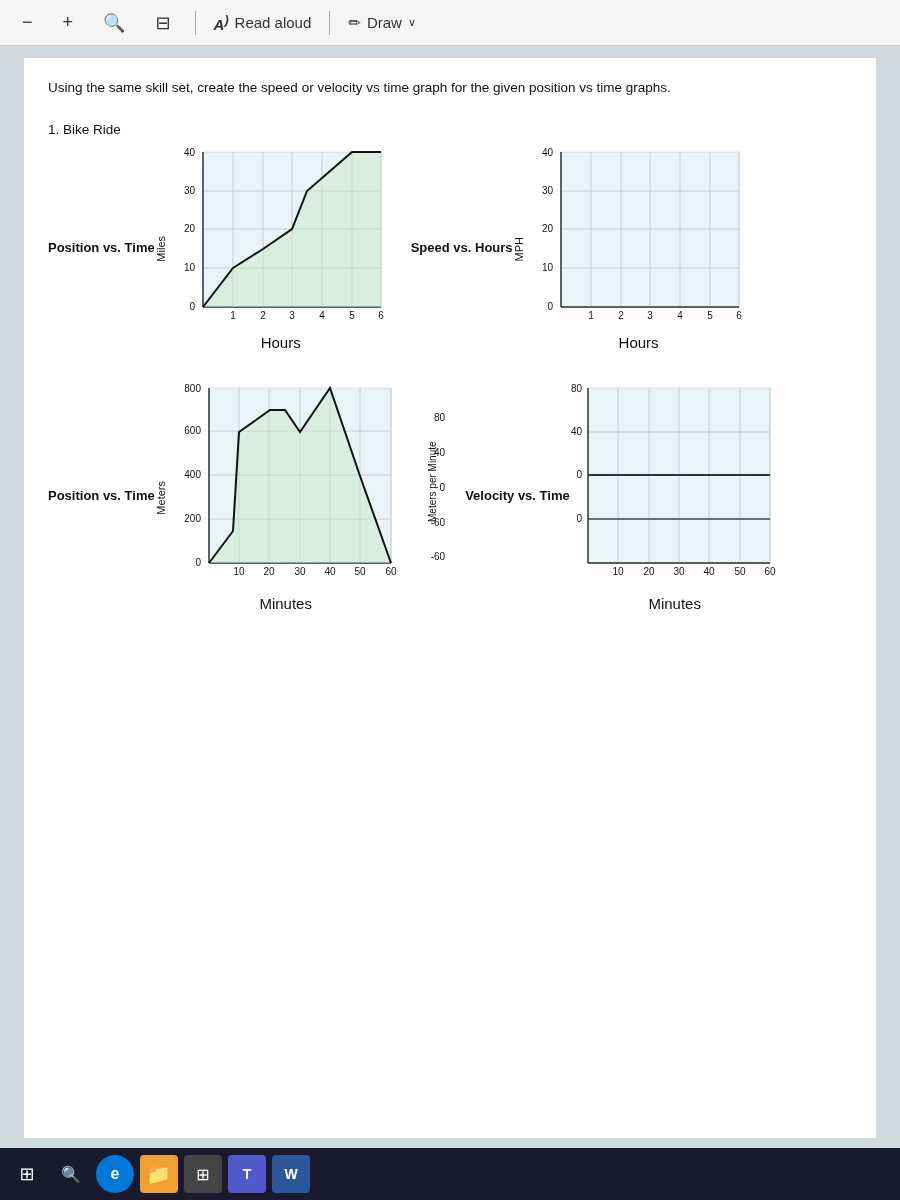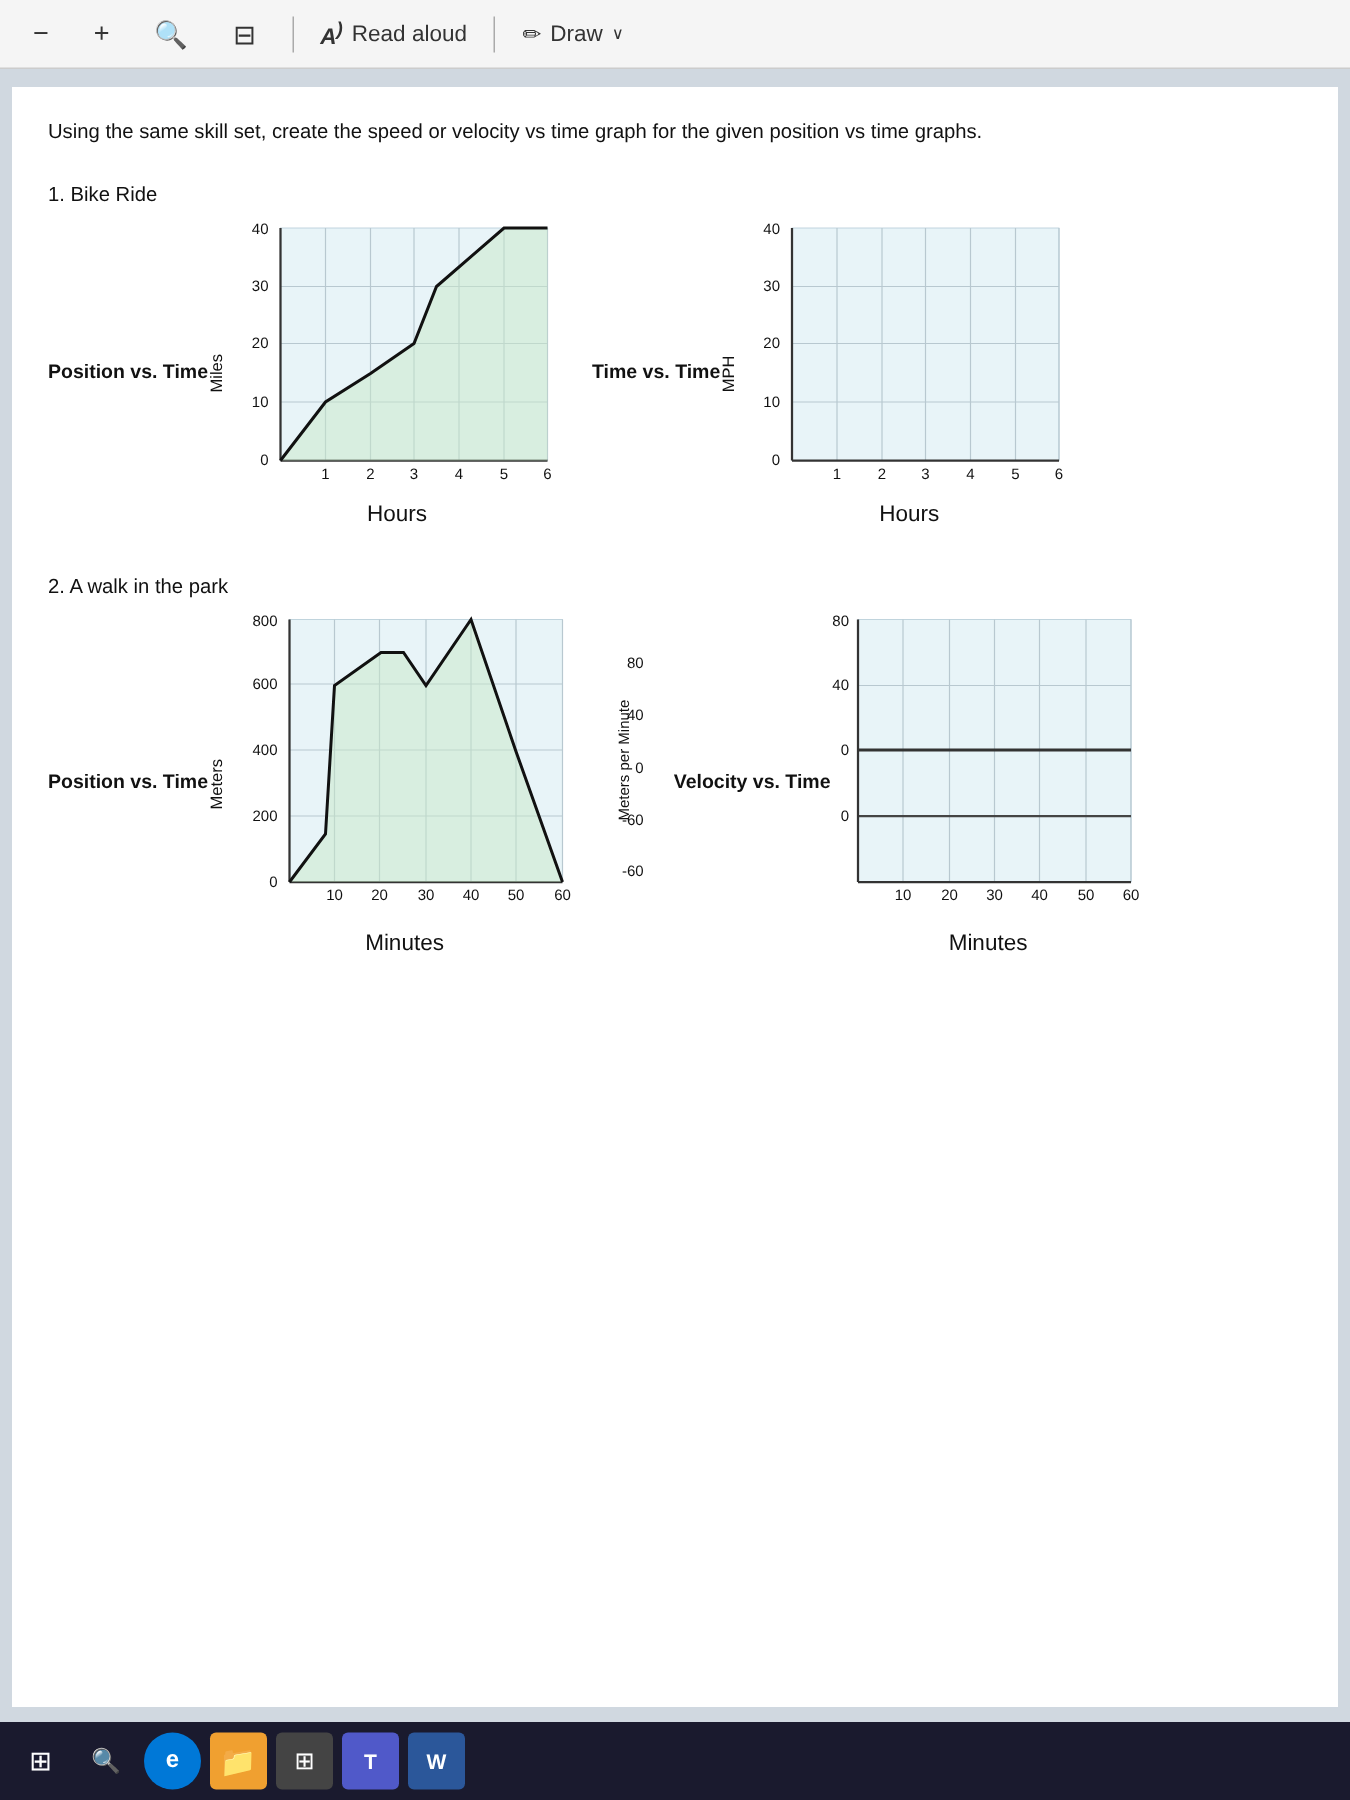--- a/index.html
+++ b/index.html
@@ -48,21 +48,21 @@
       align-items: center;
       gap: 6px;
       font-size: 15px;
       color: #333;
       cursor: pointer;
     }
 
     
     .content {
       background: #ffffff;
-      margin: 12px 8px;
+      margin: 12px 24px;
       padding: 20px 24px;
       min-height: 1080px;
     }
 
     .instructions {
       font-size: 13.5px;
       color: #111;
       margin-bottom: 24px;
       line-height: 1.5;
     }
@@ -248,21 +248,21 @@
 
               <polygon class="filled-area" points="32,160 62,121 92,102 121,82 136,44 181,5 210,5 210,160"></polygon>
               <polyline class="data-line" points="32,160 62,121 92,102 121,82 136,44 181,5 210,5"></polyline>
             </svg>
             <div class="x-label">Hours</div>
           </div>
         </div>
       </div>
 
       <div class="graph-container">
-        <div class="graph-title">Time vs. Time</div>
+        <div class="graph-title">Speed vs. Hours</div>
         <div class="graph-wrap">
           <div class="y-label">MPH</div>
           <div class="graph-area">
             <svg class="graph-svg" width="220" height="185">
               <rect x="32" y="5" width="178" height="155" fill="#e8f4f8" stroke="#b0c8d4" stroke-width="0.5"></rect>
 
               <line class="grid-line" x1="62" y1="5" x2="62" y2="160"></line>
               <line class="grid-line" x1="92" y1="5" x2="92" y2="160"></line>
               <line class="grid-line" x1="121" y1="5" x2="121" y2="160"></line>
               <line class="grid-line" x1="151" y1="5" x2="151" y2="160"></line>
@@ -292,21 +292,20 @@
             </svg>
             <div class="x-label">Hours</div>
           </div>
         </div>
       </div>
 
     </div>
   </div>
 
   <div class="problem-section">
-    <p class="problem-label">2. A walk in the park</p>
 
     <div class="graphs-row">
 
       <div class="graph-container">
         <div class="graph-title">Position vs. Time</div>
         <div class="graph-wrap">
           <div class="y-label">Meters</div>
           <div class="graph-area">
             <svg class="graph-svg" width="230" height="210">
               <rect x="38" y="5" width="182" height="175" fill="#e8f4f8" stroke="#b0c8d4" stroke-width="0.5"></rect>

